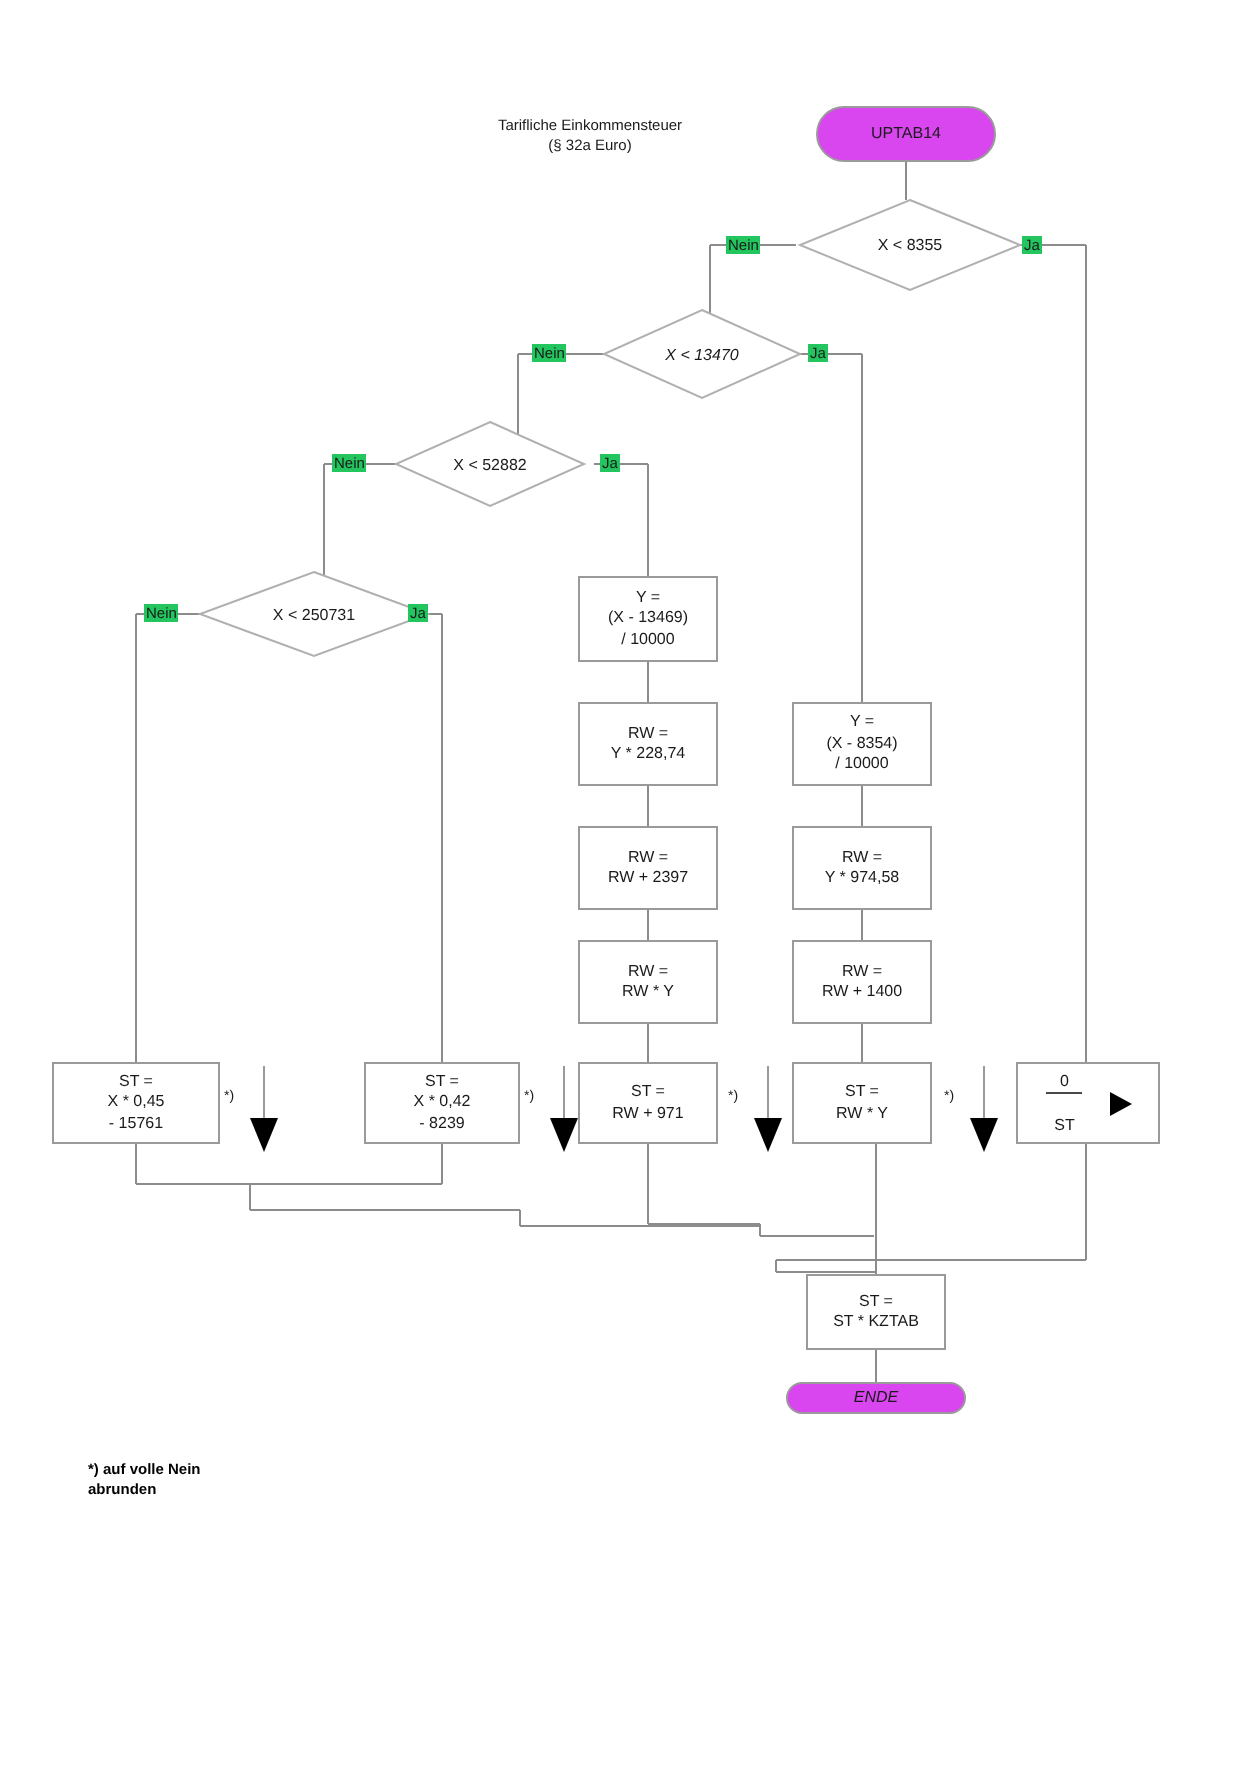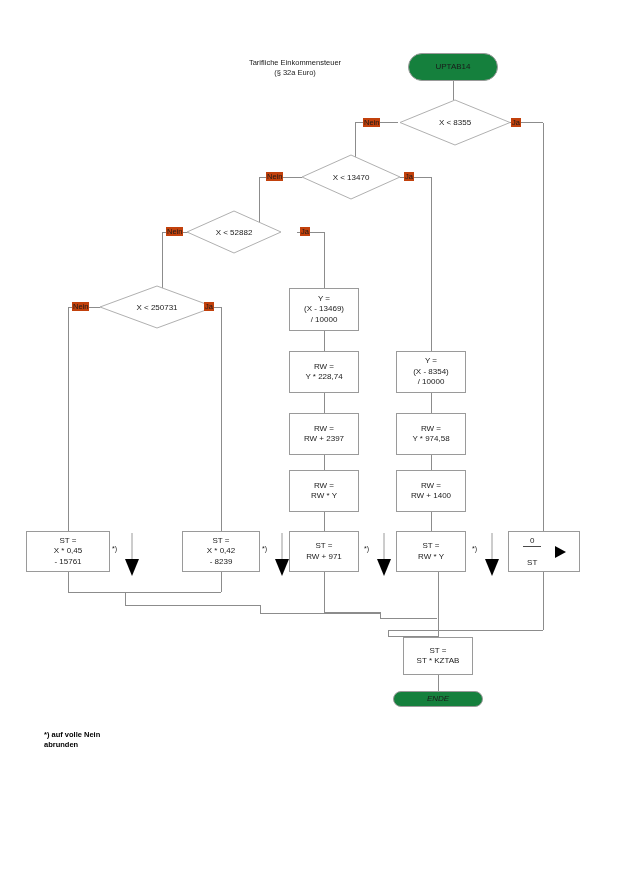--- a/index.html
+++ b/index.html
@@ -44,21 +44,21 @@
     line-height: 10.5px;
     color: #1a1a1a;
     white-space: pre-line;
   }
   .proc {
     border: 1px solid #9a9a9a;
     background: #ffffff;
   }
   .term {
     border: 1px solid #9a9a9a;
-    background: #15803d;
+    background: #d946ef;
     border-radius: 14px;
   }
   .diamond-wrap {
     position: absolute;
     box-sizing: border-box;
   }
   .diamond-wrap svg {
     position: absolute;
     left: 0;
     top: 0;
@@ -78,21 +78,21 @@
     display: flex;
     align-items: center;
     justify-content: center;
     font-size: 8px;
     color: #1a1a1a;
   }
   .edge-label {
     position: absolute;
     font-size: 7.5px;
     color: #1a1a1a;
-    background: #c2410c;
+    background: #22c55e;
     padding: 0 1px;
     line-height: 9px;
     white-space: nowrap;
   }
   .title-block {
     position: absolute;
     font-size: 7.5px;
     line-height: 10px;
     color: #1a1a1a;
     text-align: center;
@@ -232,30 +232,30 @@
 
   <div class="diamond-wrap" style="left:400px; top:100px; width:110px; height:45px;">
     <svg width="110" height="45" viewBox="0 0 110 45">
       <polygon points="55,0 110,22.5 55,45 0,22.5"></polygon>
     </svg>
     <div class="diamond-label">X &lt; 8355</div>
   </div>
   <div class="edge-label" style="left:363px; top:118px;">Nein</div>
   <div class="edge-label" style="left:511px; top:118px;">Ja</div>
 
-  <div class="diamond-wrap" style="left:302px; top:155px; width:98px; height:44px;">
+  <div class="diamond-wrap" style="left:302px; top:155px; width:98px; height:44px;font-style:italic;">
     <svg width="98" height="44" viewBox="0 0 98 44">
       <polygon points="49,0 98,22 49,44 0,22"></polygon>
     </svg>
     <div class="diamond-label">X &lt; 13470</div>
   </div>
   <div class="edge-label" style="left:266px; top:172px;">Nein</div>
   <div class="edge-label" style="left:404px; top:172px;">Ja</div>
 
-  <div class="diamond-wrap" style="left:187px; top:211px; width:94px; height:42px;">
+  <div class="diamond-wrap" style="left:198px; top:211px; width:94px; height:42px;">
     <svg width="94" height="42" viewBox="0 0 94 42">
       <polygon points="47,0 94,21 47,42 0,21"></polygon>
     </svg>
     <div class="diamond-label">X &lt; 52882</div>
   </div>
   <div class="edge-label" style="left:166px; top:227px;">Nein</div>
   <div class="edge-label" style="left:300px; top:227px;">Ja</div>
 
   <div class="diamond-wrap" style="left:100px; top:286px; width:114px; height:42px;">
     <svg width="114" height="42" viewBox="0 0 114 42">

